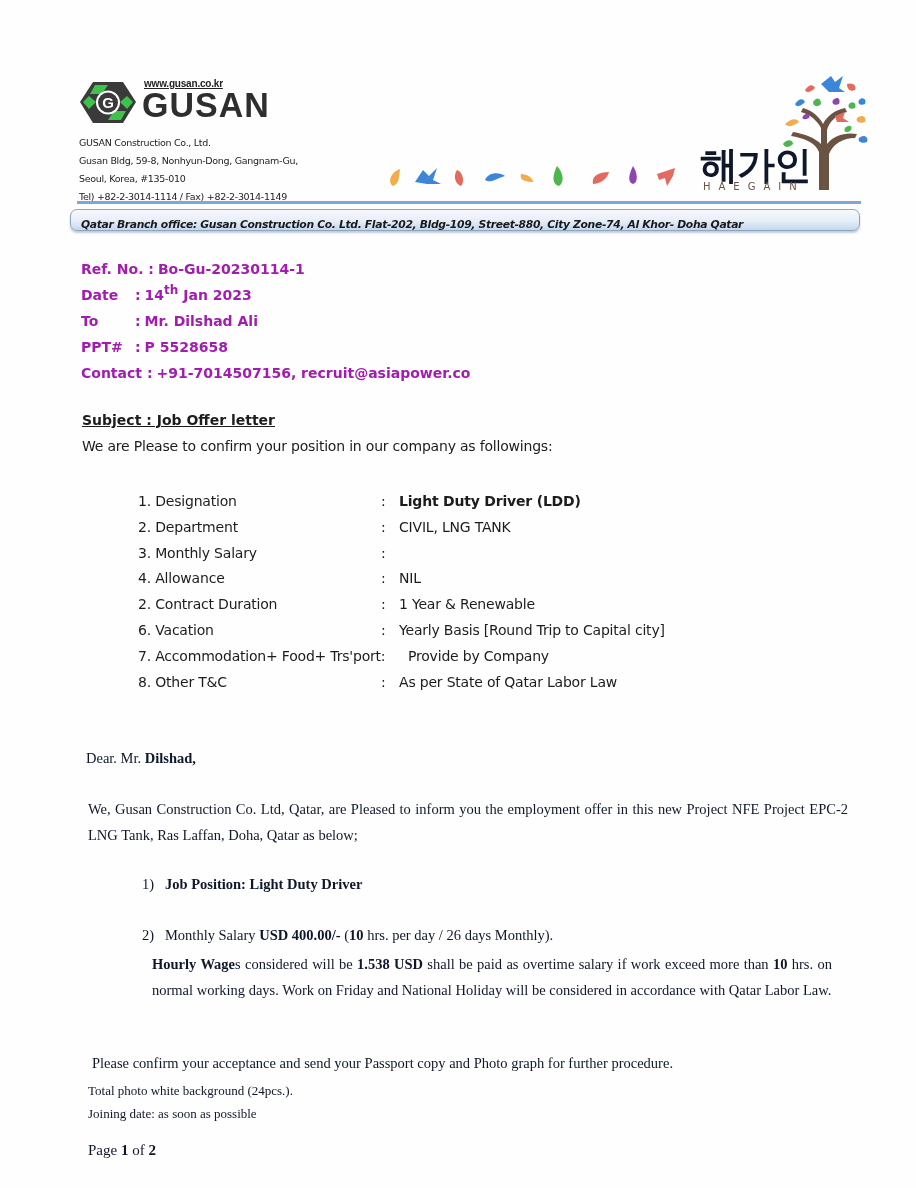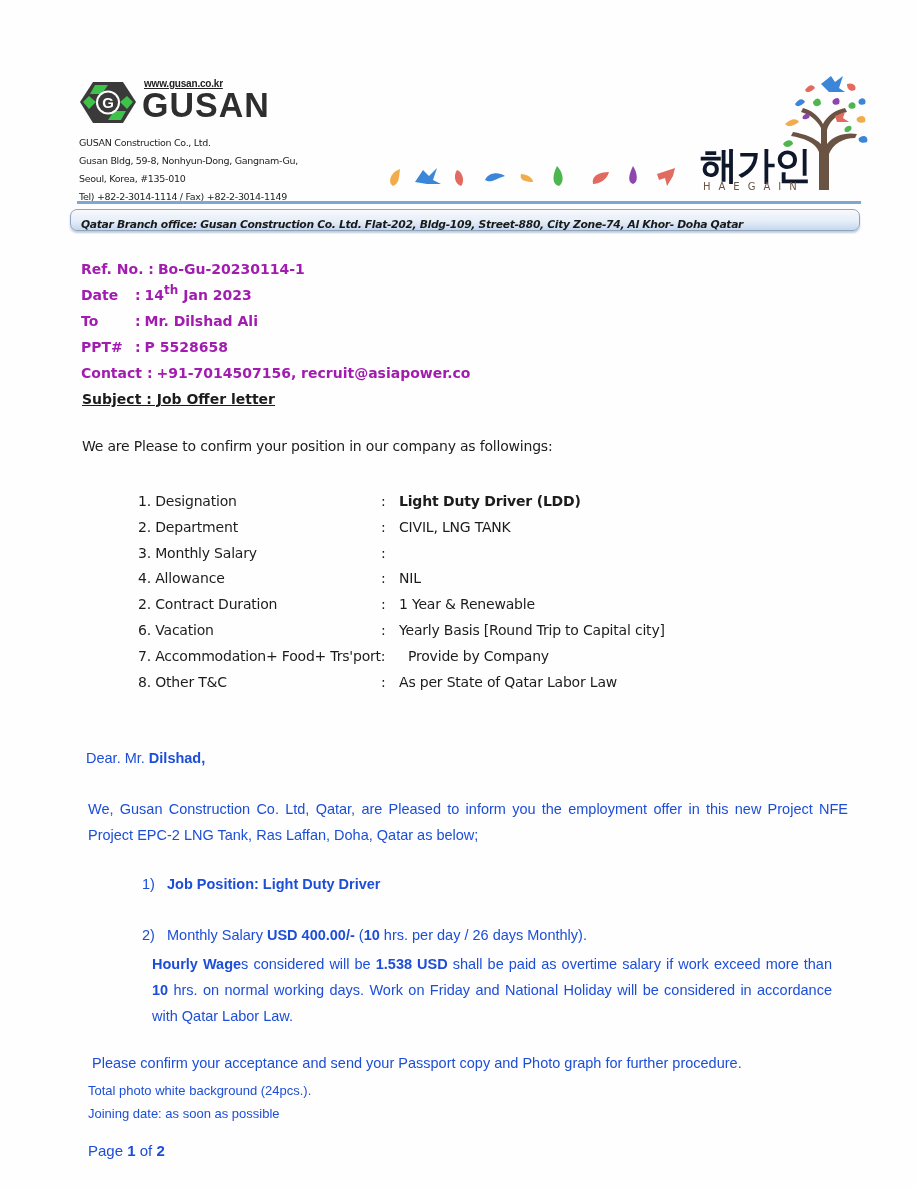--- a/index.html
+++ b/index.html
@@ -35,33 +35,33 @@
     }
 
     
     .ref-block { left: 81px; top: 256px; font: bold 14px "DejaVu Sans", sans-serif; line-height: 26px; color: #a21caf; }
     .ref-row { display: flex; white-space: nowrap; }
     .ref-label { display: inline-block; }
     .ref-label.w { width: 54px; }
     .ref-sep { padding-right: 4px; }
     sup { font-size: 12px; vertical-align: super; line-height: 0; }
 
-    .subject { left: 82px; top: 391px; font: bold 14px "DejaVu Sans", sans-serif; text-decoration: underline; }
+    .subject { left: 82px; top: 412px; font: bold 14px "DejaVu Sans", sans-serif; text-decoration: underline; }
     .intro { left: 82px; top: 438px; font: 14px "DejaVu Sans", sans-serif; letter-spacing: -0.2px; }
 
     
     .terms { left: 138px; top: 489px; font: 14px "DejaVu Sans", sans-serif; line-height: 25.8px; }
     .term-row { display: flex; white-space: nowrap; }
     .term-label { width: 243px; letter-spacing: -0.2px; }
     .term-colon { width: 18px; }
     .term-value { letter-spacing: -0.2px; }
     .b { font-weight: bold; }
 
     
-    .body-text { font-family: Liberation Sans, sans-serif; font-size: 14.5px; color: #1d4ed8; }
+    .body-text { font-family: Liberation Serif, serif; font-size: 14.5px; color: #0f172a; }
     .dear { left: 86px; top: 750px; }
     .para1 { left: 88px; top: 796px; width: 760px; line-height: 26px; text-align: justify; }
     .list1 { left: 142px; top: 876px; }
     .list2 { left: 142px; top: 927px; }
     .list2-body { left: 152px; top: 951px; width: 680px; line-height: 26px; text-align: justify; }
     .closing { left: 92px; top: 1055px; }
     .note1 { left: 88px; top: 1083px; font-size: 13px; }
     .note2 { left: 88px; top: 1106px; font-size: 13px; }
     .pageno { left: 88px; top: 1142px; font-size: 15px; }
   </style>

